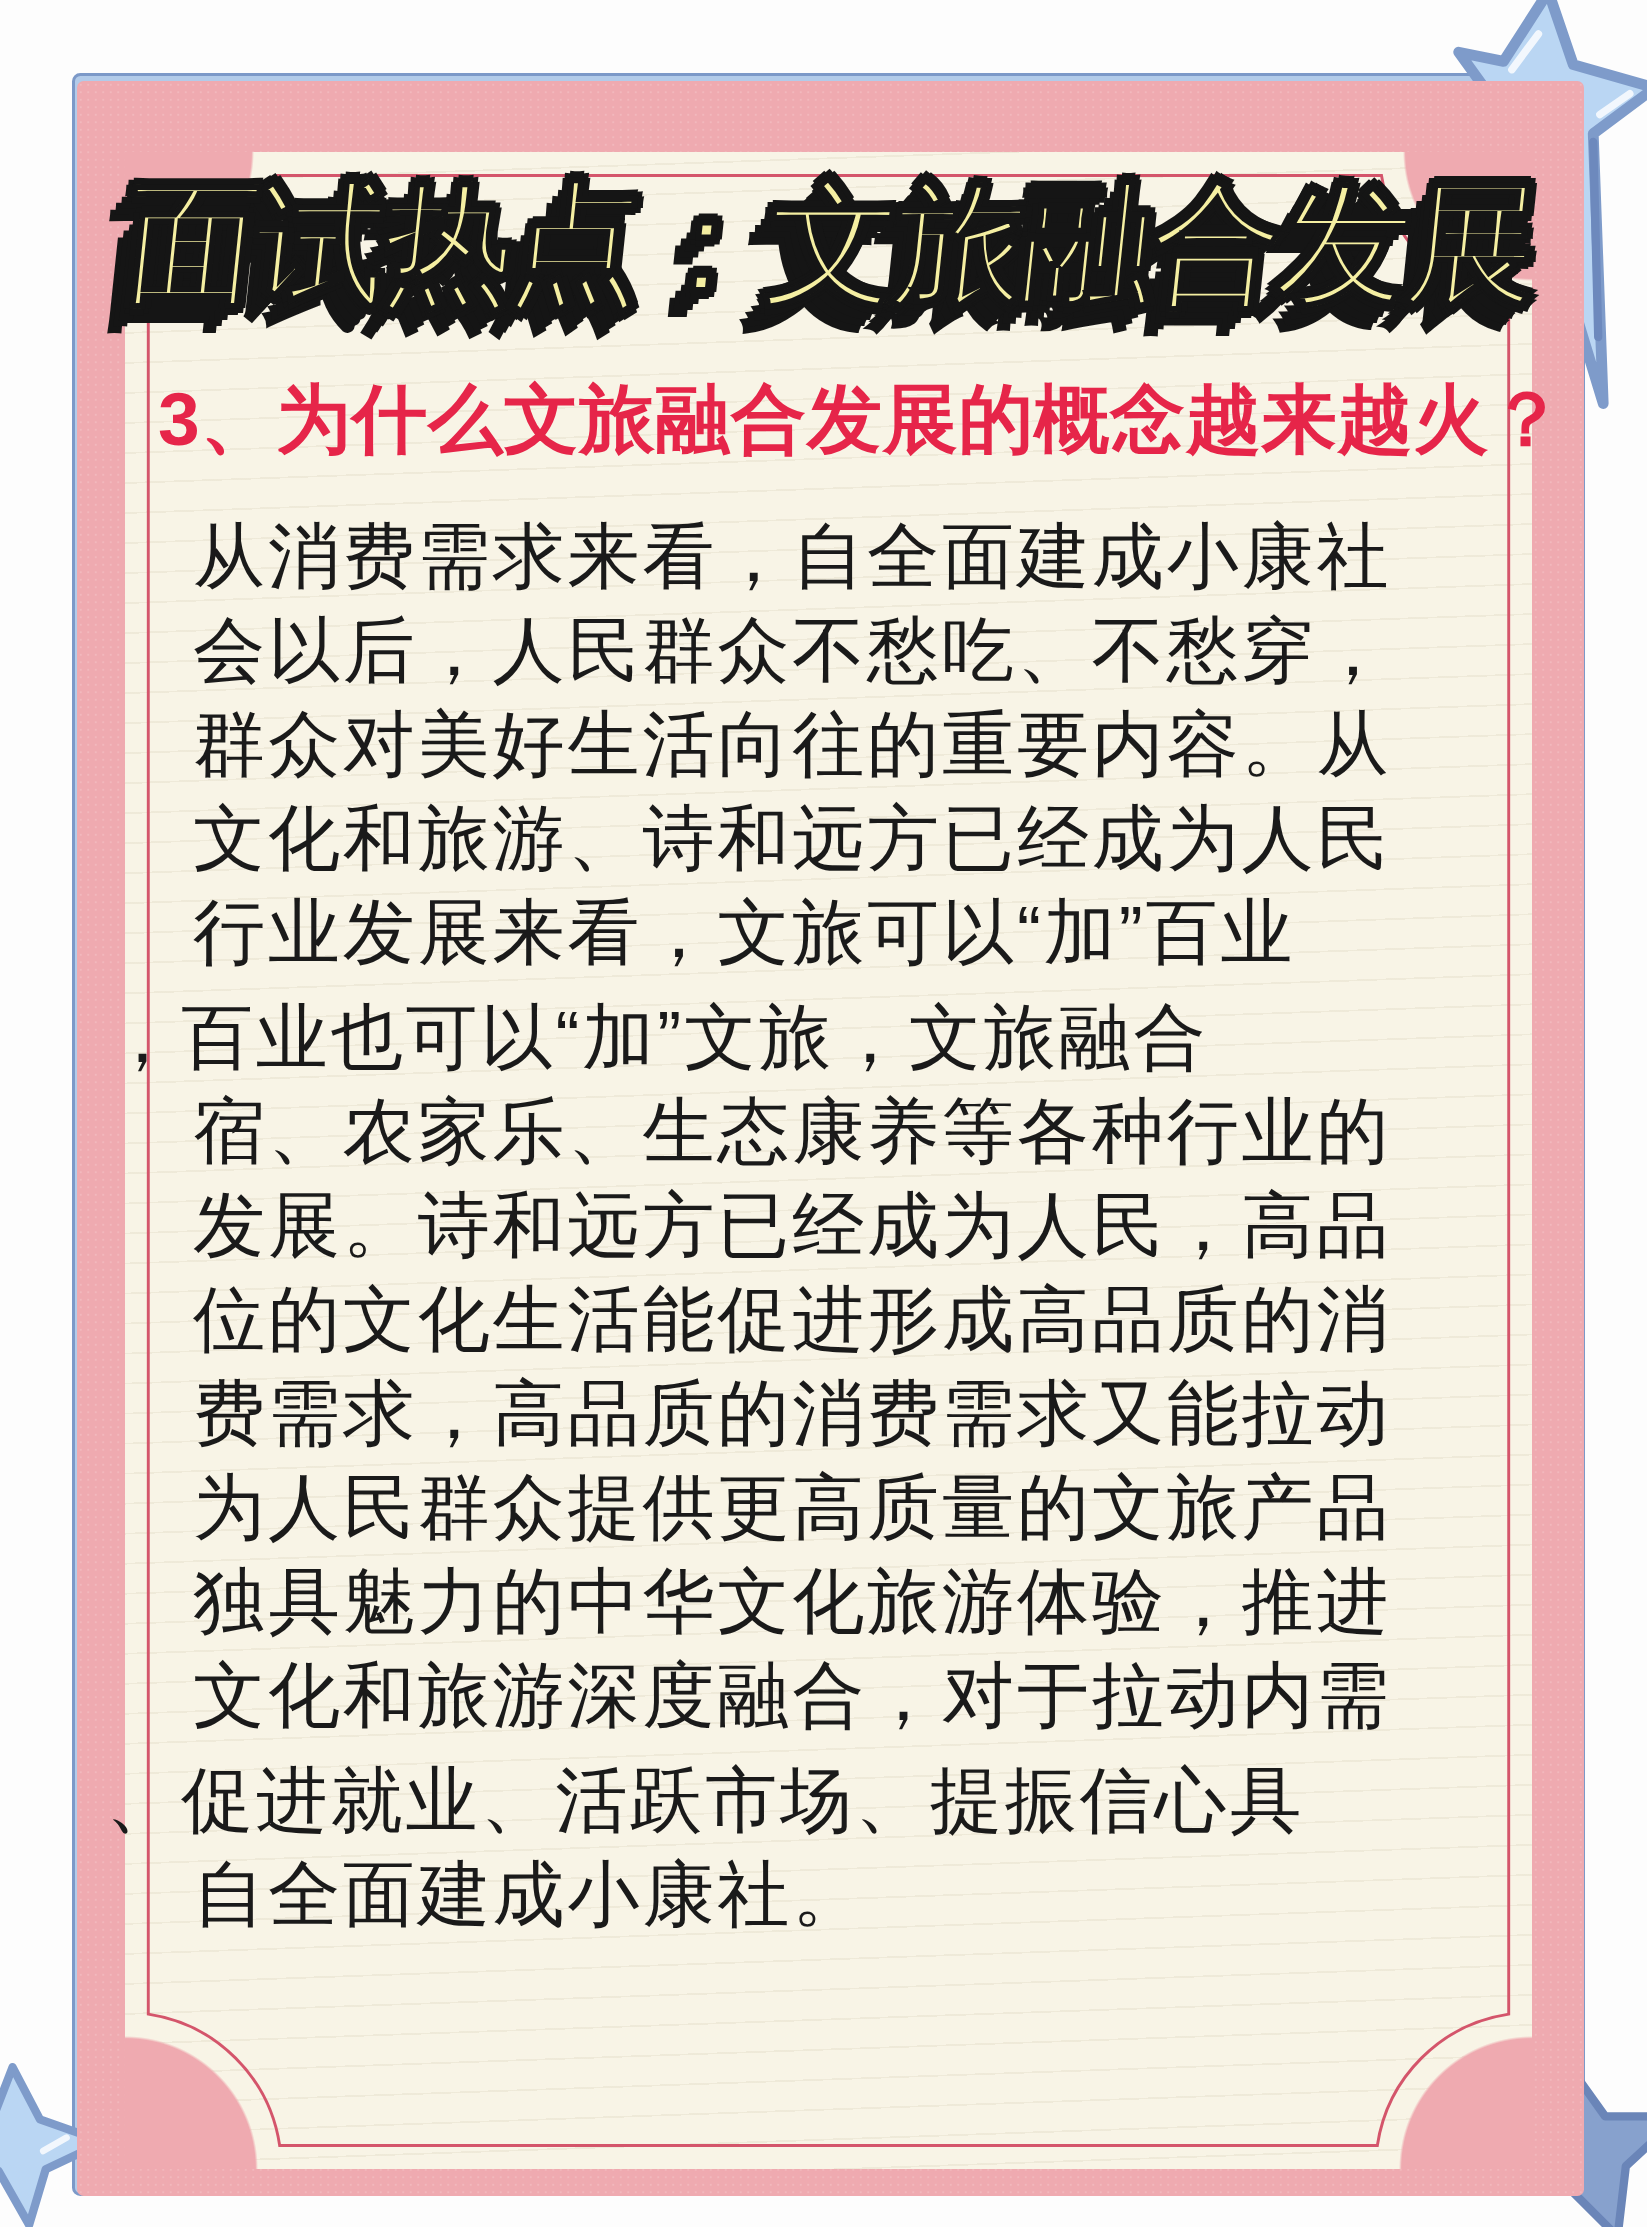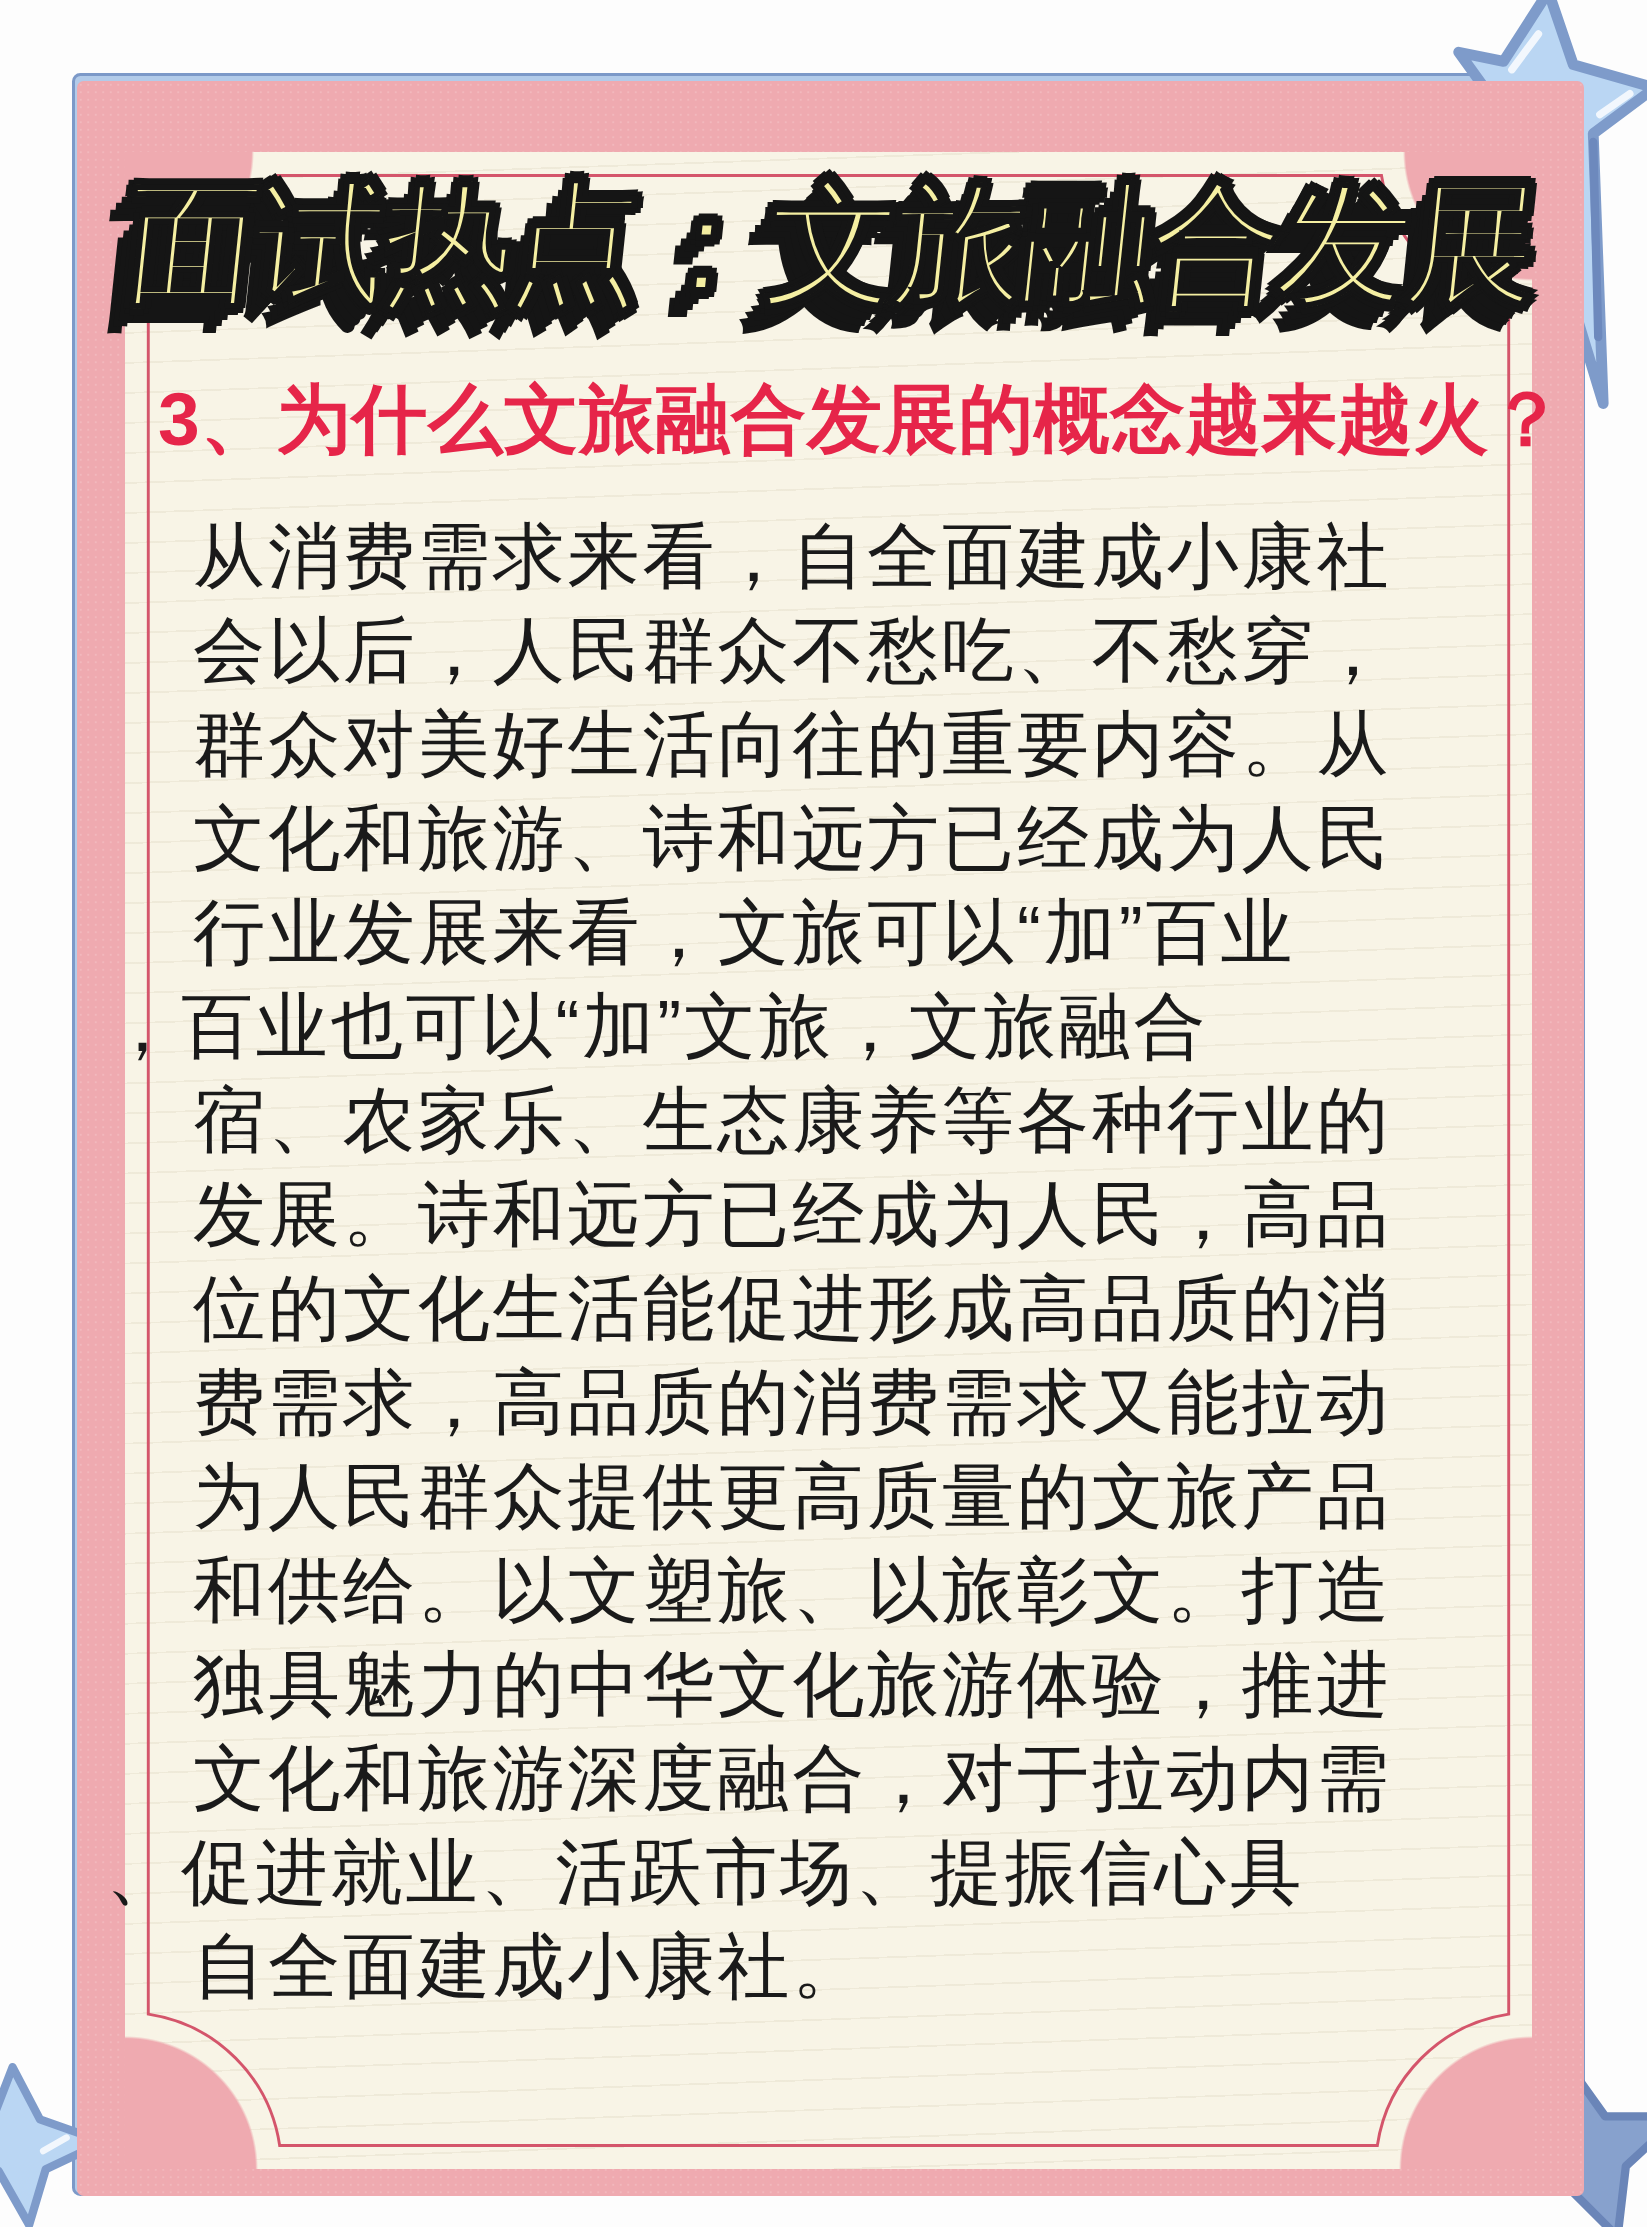--- a/index.html
+++ b/index.html
@@ -72,21 +72,21 @@
     z-index:6;
   }
   .body-text{
     position:absolute;left:106px;top:509px;width:1489px;
     color:#1a1a1a;
     font-size:72px;line-height:94px;font-weight:400;
     letter-spacing:2.9px;
     z-index:6;
   }
   .body-line{height:94px;white-space:nowrap;text-indent:87px;}
-  .body-line.hang{text-indent:0;}
+  .body-line.hang{text-indent:0;margin-top:11px;}
 </style>
 </head>
 <body>
 
 <div class="page">
 
   <div class="blue-backing"></div>
 
   <svg class="star star-top-right" viewBox="0 0 360 540">
     <path d="M222,4 L252,92 L350,120 L276,175 L288,500 L192,185 L114,77 L168,88 Z" fill="#bad6f3" stroke="#7e9bca" stroke-width="13" stroke-linejoin="round"></path>
@@ -124,21 +124,20 @@
     <div class="body-line">会以后，人民群众不愁吃、不愁穿，</div>
     <div class="body-line">群众对美好生活向往的重要内容。从</div>
     <div class="body-line">文化和旅游、诗和远方已经成为人民</div>
     <div class="body-line">行业发展来看，文旅可以“加”百业</div>
     <div class="body-line hang">，百业也可以“加”文旅，文旅融合</div>
     <div class="body-line">宿、农家乐、生态康养等各种行业的</div>
     <div class="body-line">发展。诗和远方已经成为人民，高品</div>
     <div class="body-line">位的文化生活能促进形成高品质的消</div>
     <div class="body-line">费需求，高品质的消费需求又能拉动</div>
     <div class="body-line">为人民群众提供更高质量的文旅产品</div>
-    <div class="body-line">和供给。以文塑旅、以旅彰文。打造</div>
     <div class="body-line">独具魅力的中华文化旅游体验，推进</div>
     <div class="body-line">文化和旅游深度融合，对于拉动内需</div>
     <div class="body-line hang">、促进就业、活跃市场、提振信心具</div>
     <div class="body-line">自全面建成小康社。</div>
   </div>
 
 </div>
 
 
 </body></html>

